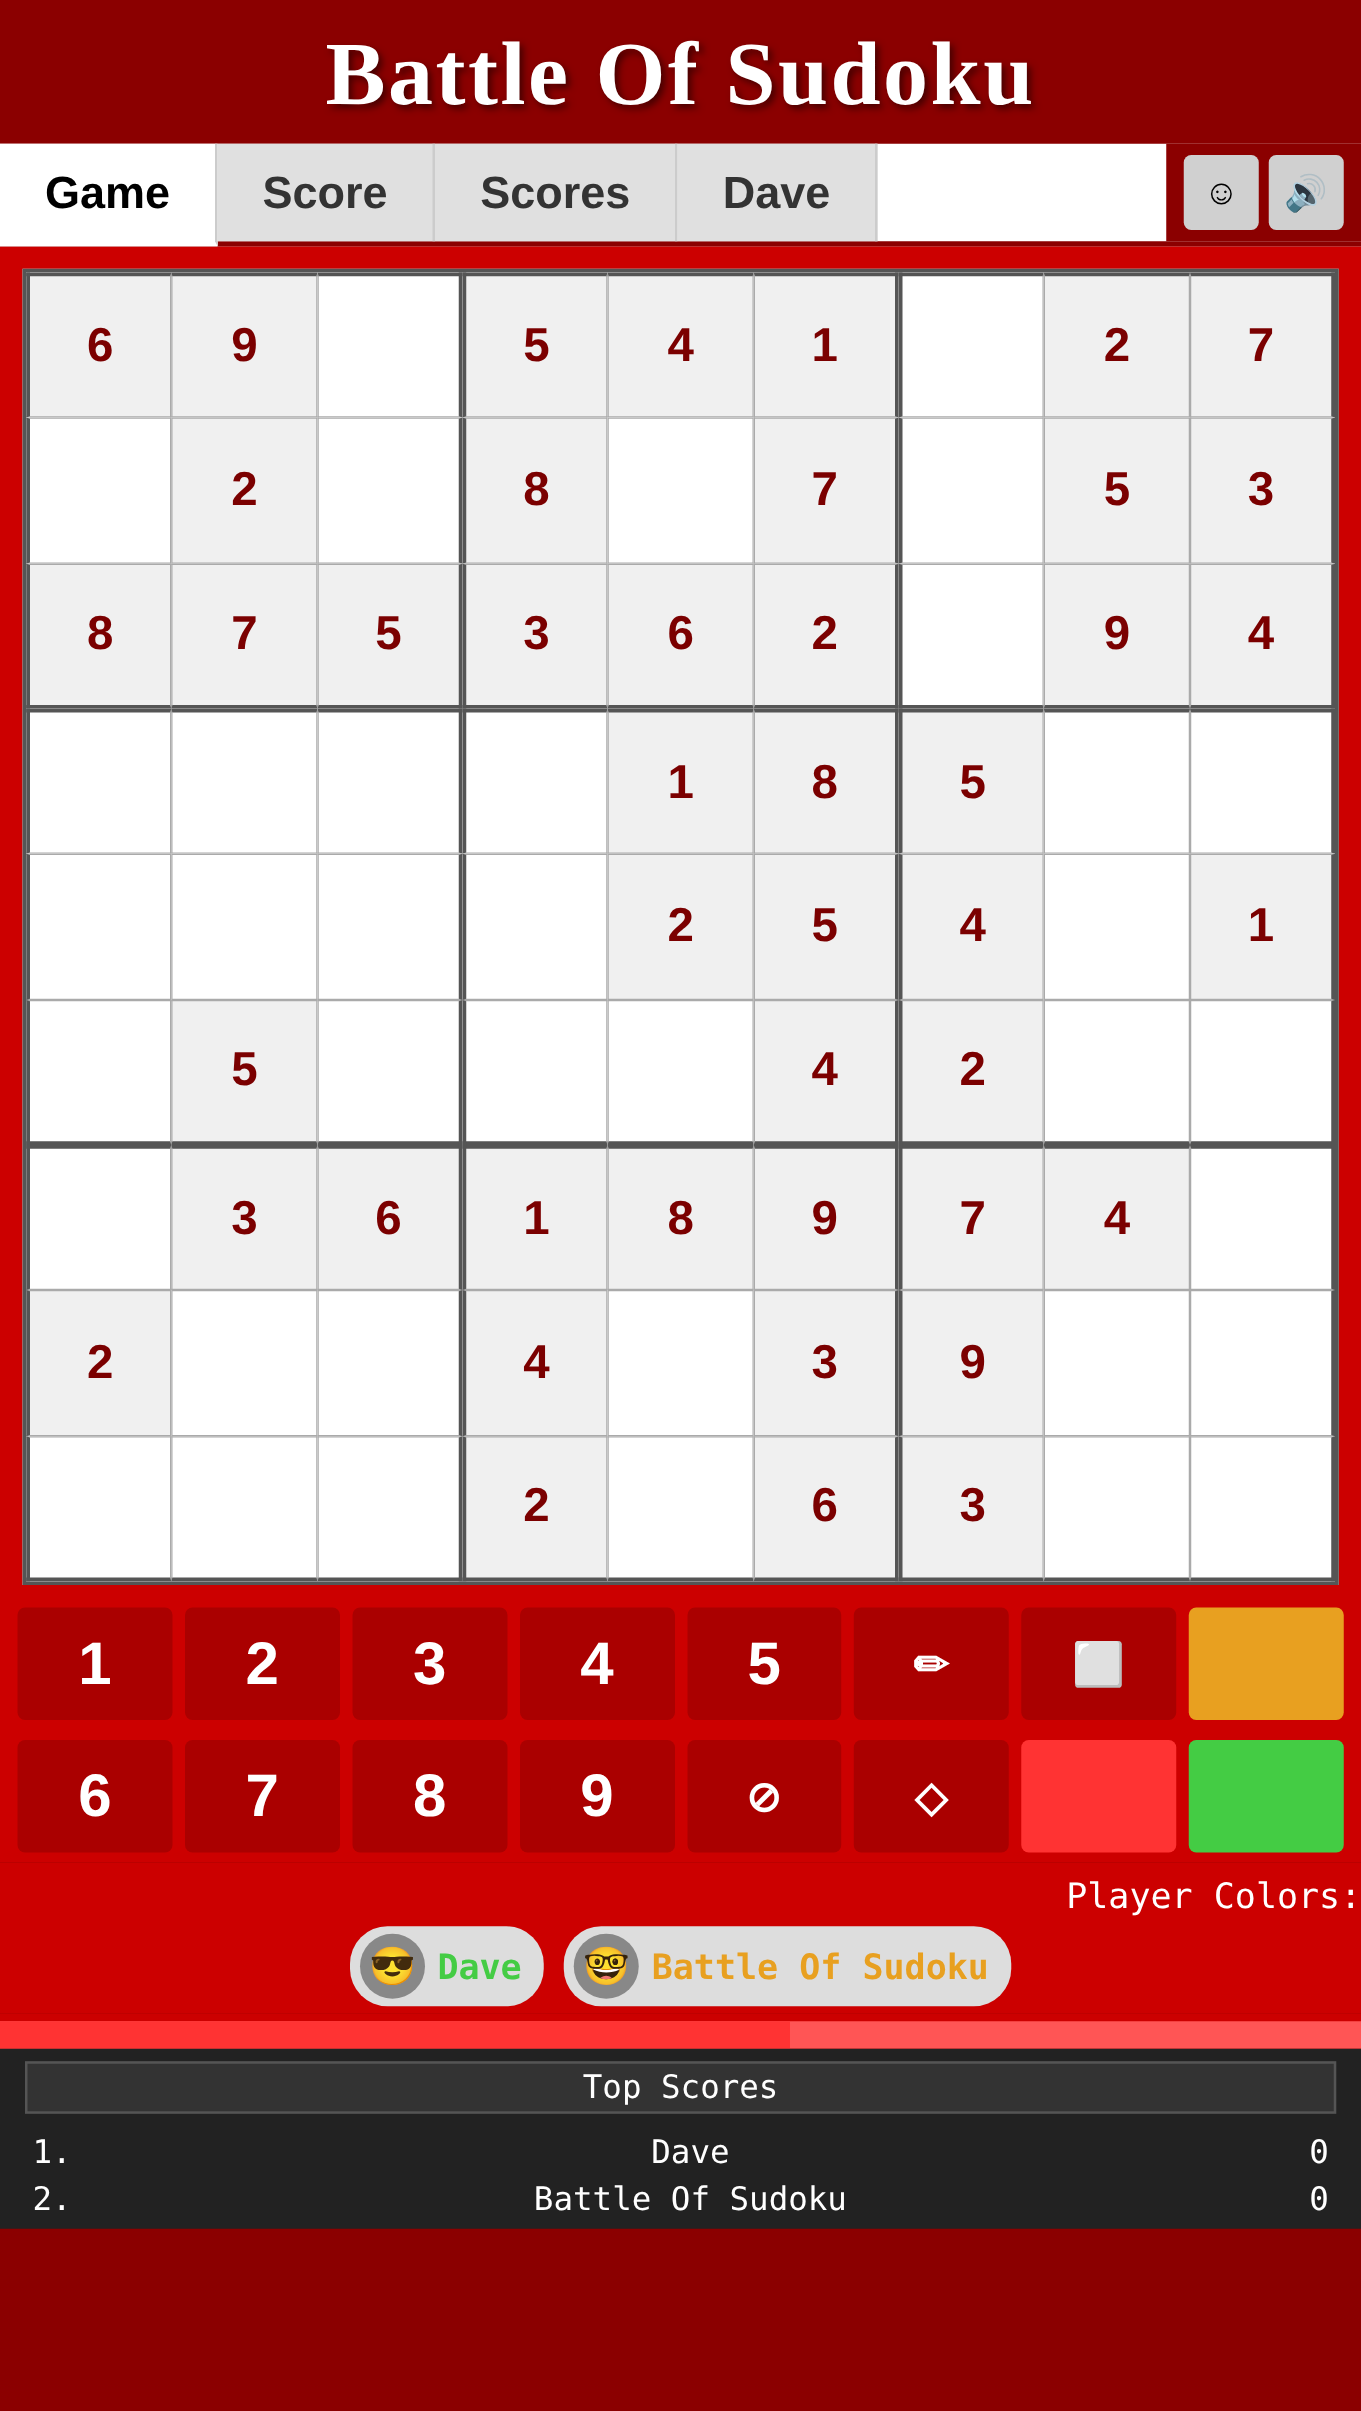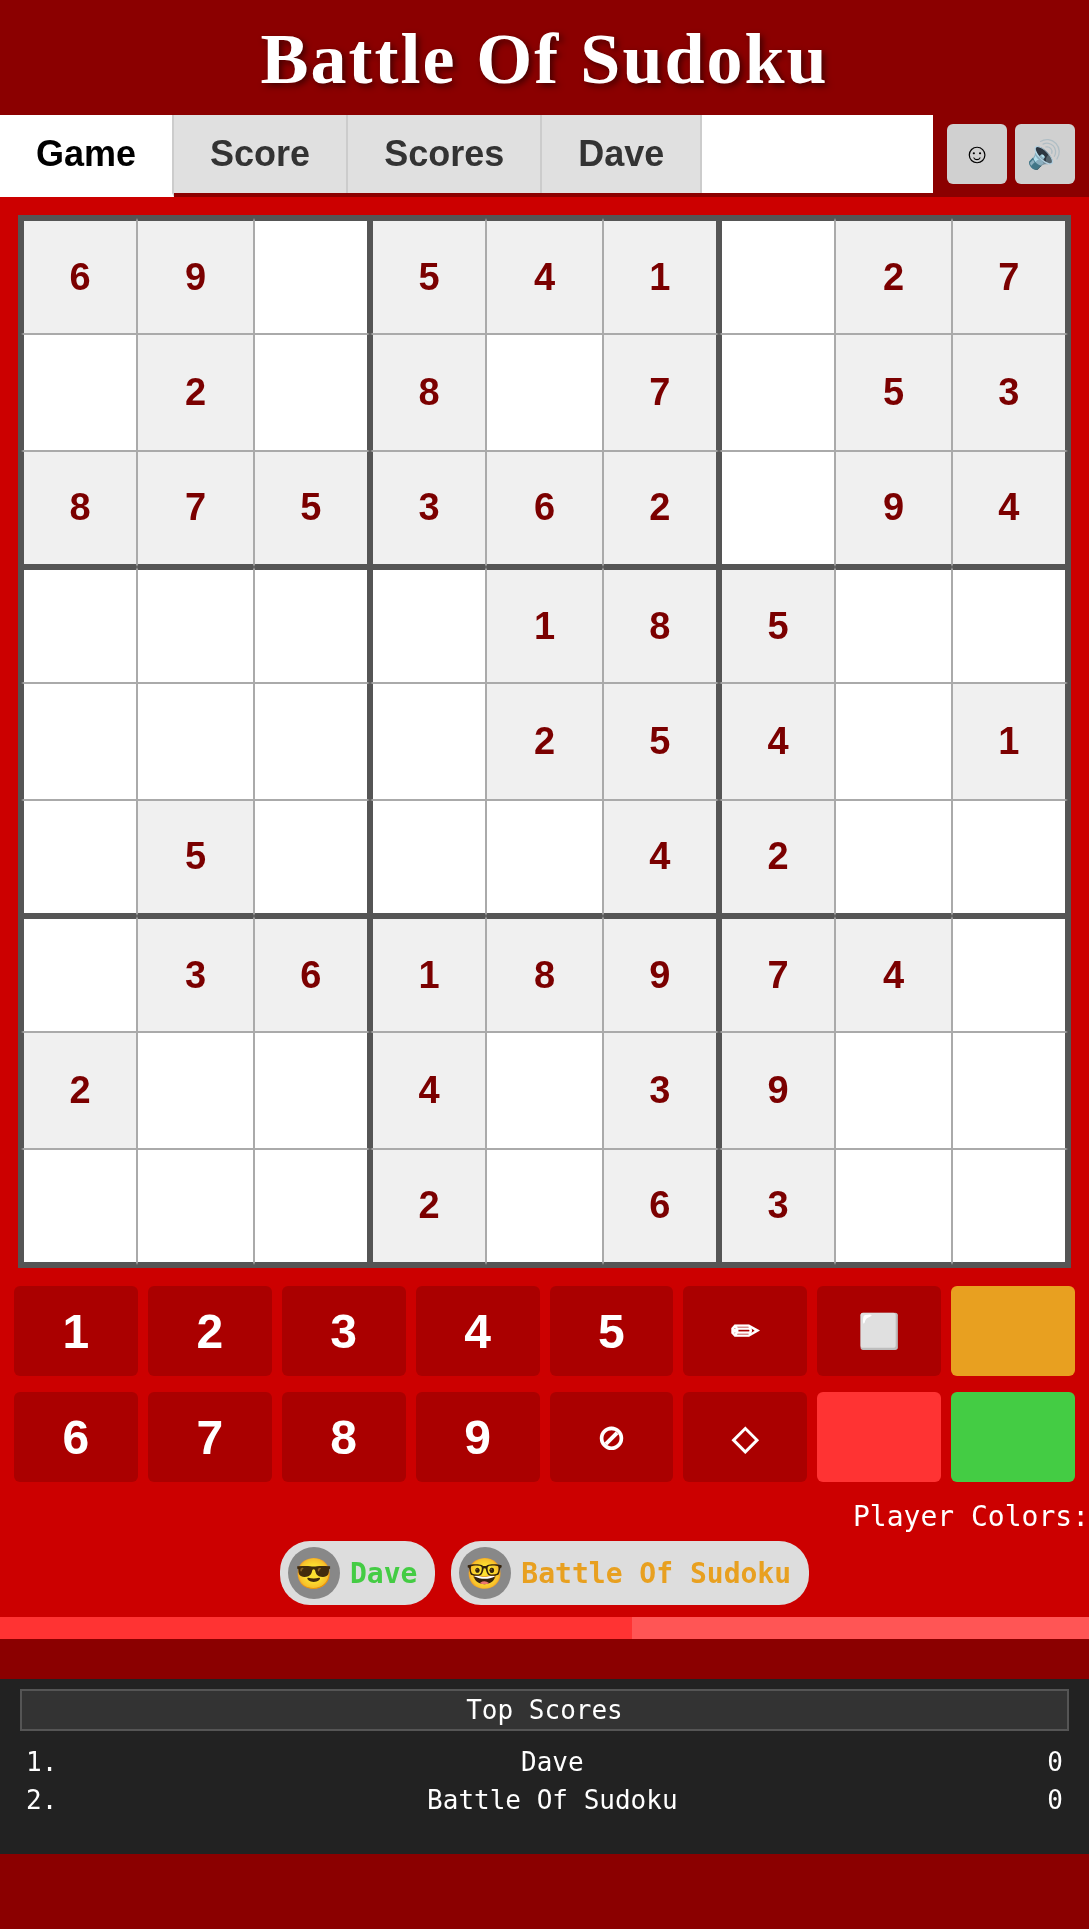--- a/index.html
+++ b/index.html
@@ -213,22 +213,21 @@
     }
     .progress-bar-fill {
       height: 100%;
       background: #ff3333;
       width: 58%;
     }
 
     
     .top-scores-section {
       background: #222;
-      padding: 10px 20px 35px;
-      margin-top: 40px;
+      padding: 10px 20px 4px;
     }
     .top-scores-title {
       text-align: center;
       font-size: 26px;
       font-family: monospace;
       color: white;
       border: 2px solid #555;
       padding: 4px;
       margin-bottom: 12px;
       background: #333;

